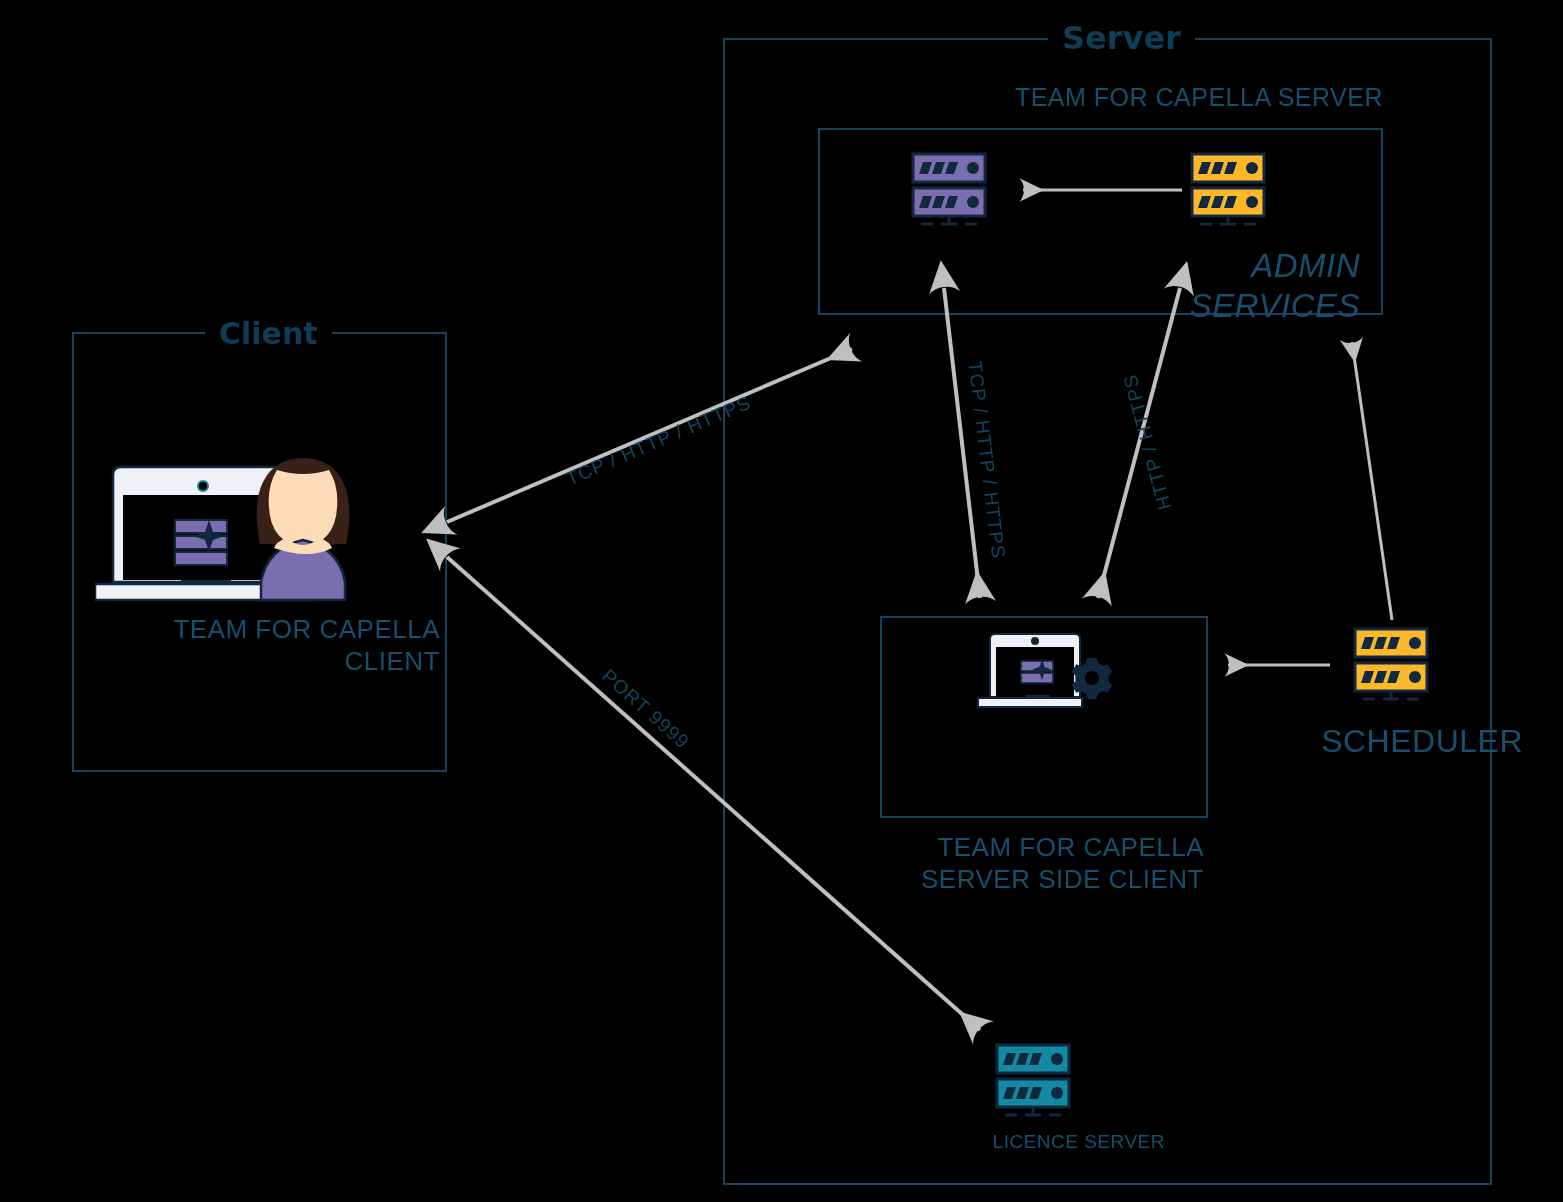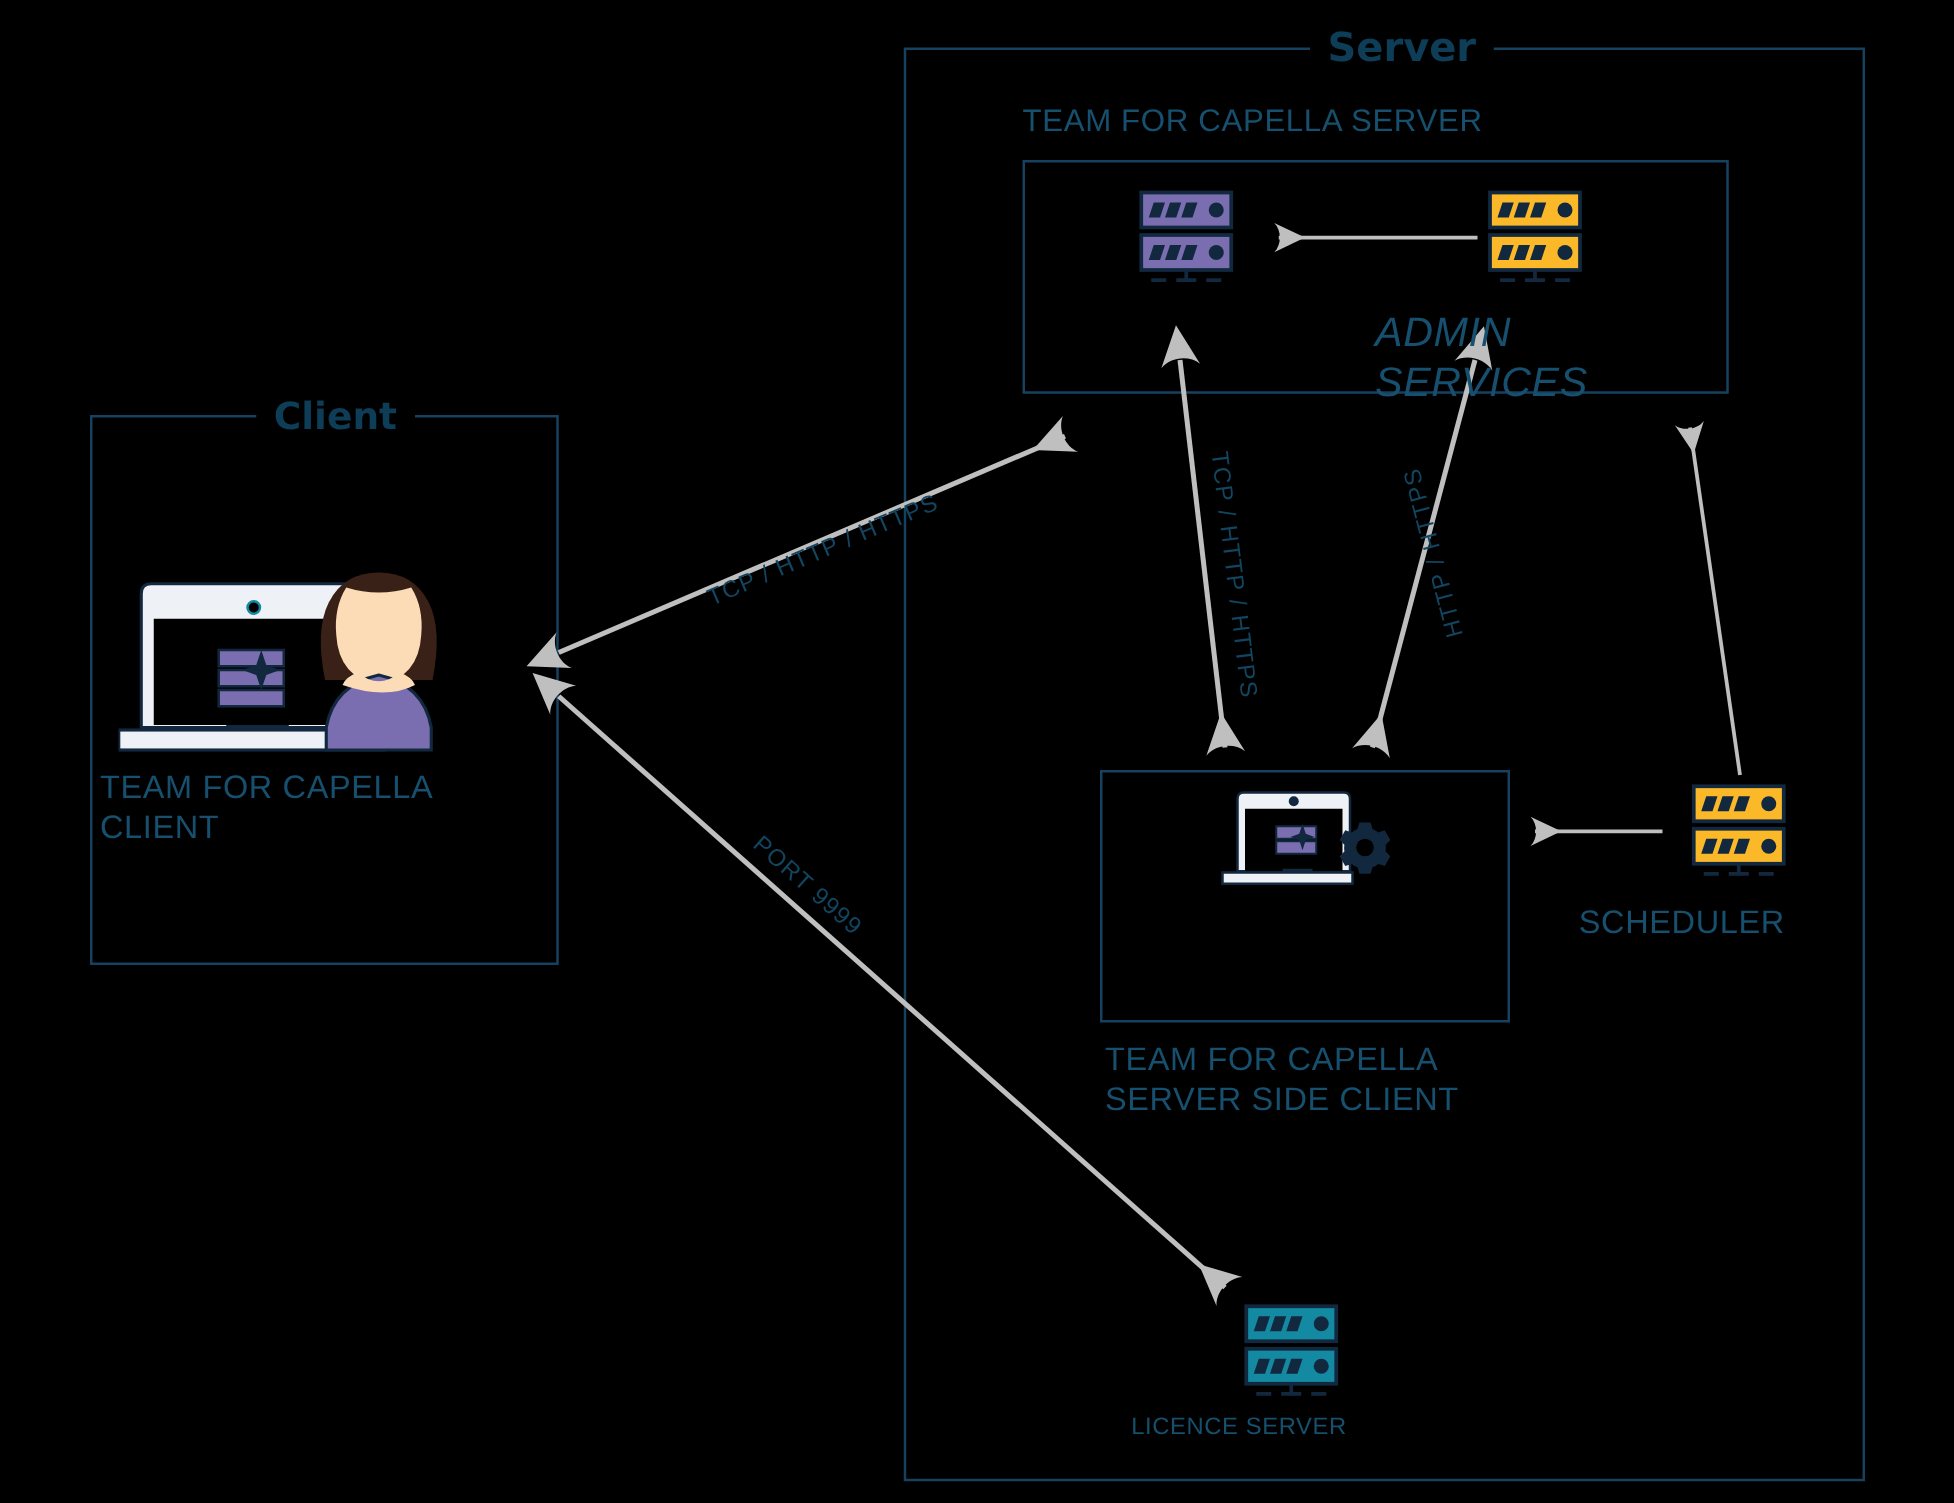--- a/index.html
+++ b/index.html
@@ -12,21 +12,21 @@
   
   .frame{position:absolute;border:2px solid #16415f;box-sizing:border-box;}
   .frame-legend{
     position:absolute;color:#0d3d57;font-weight:bold;
     background:#000;padding:0 14px;white-space:nowrap;
     font-family:"DejaVu Sans",sans-serif;
   }
   .innerbox{position:absolute;border:2px solid #16415f;box-sizing:border-box;}
   
   .caption{
-    position:absolute;color:#16506e;text-align:left;
+    position:absolute;color:#16506e;text-align:right;
     font-family:"Liberation Sans",sans-serif;letter-spacing:.5px;
     line-height:1.22;white-space:pre-line;
   }
   .rot-label{
     position:absolute;color:#12455f;font-size:19px;letter-spacing:1px;
     white-space:nowrap;transform-origin:0 0;
   }
   .icon-wrap{position:absolute;}
 </style>
 </head>
@@ -194,21 +194,21 @@
       </g>
       <circle cx="62" cy="50" r="6" fill="#12283f"></circle>
       <g stroke="#12283f" stroke-width="3">
         <line x1="10" y1="72" x2="22" y2="72"></line>
           <line x1="30" y1="72" x2="46" y2="72"></line>
         <line x1="54" y1="72" x2="66" y2="72"></line>
           <line x1="38" y1="64" x2="38" y2="72"></line>
       </g>
     </svg>
   </div>
-  <div class="caption" style="left:1263px;top:722px;width:260px;font-size:26px;">SCHEDULER</div>
+  <div class="caption" style="left:1263px;top:722px;width:260px;font-size:32px;">SCHEDULER</div>
 
   <div class="icon-wrap" style="left:995px;top:1043px;width:80px;height:78px;">
     <svg viewBox="0 0 80 78" width="80" height="78">
       <rect x="2" y="2" width="72" height="28" fill="#1389a2" stroke="#12283f" stroke-width="3"></rect>
       <g fill="#12283f">
         <path d="M12 10 l9 0 -4 12 -9 0 Z"></path>
           <path d="M25 10 l9 0 -4 12 -9 0 Z"></path>
           <path d="M38 10 l9 0 -4 12 -9 0 Z"></path>
       </g>
       <circle cx="62" cy="16" r="6" fill="#12283f"></circle>

